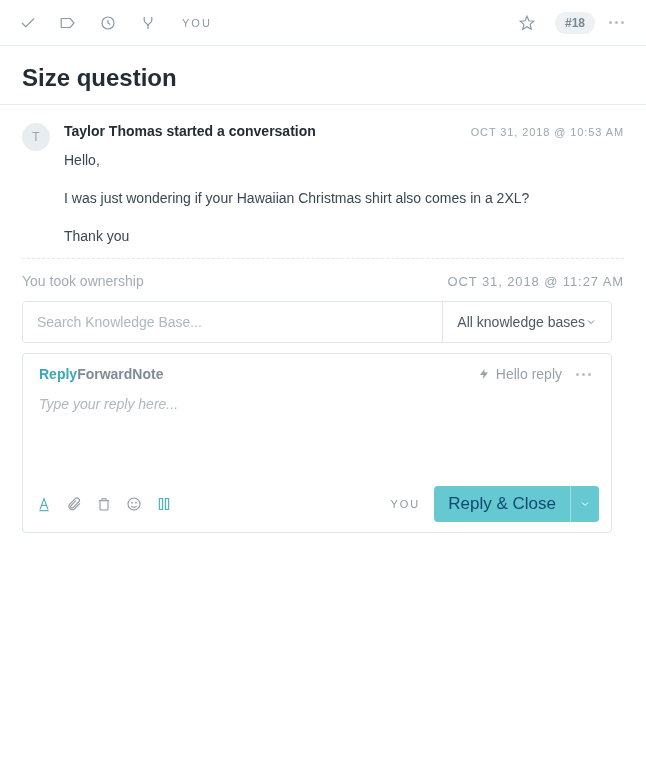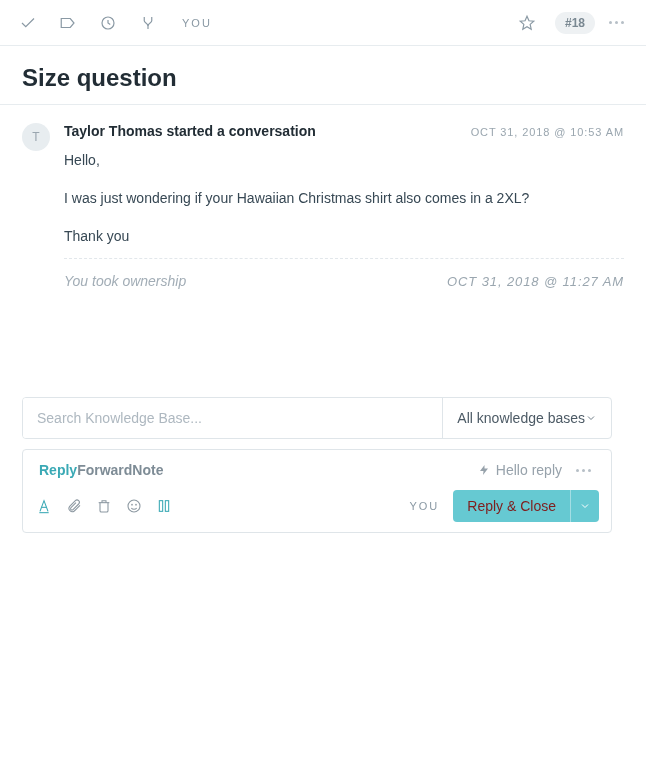--- a/index.html
+++ b/index.html
@@ -52,23 +52,22 @@
   .msg-head { display: flex; align-items: baseline; }
   .msg-who { font-weight: 700; font-size: 14px; color: #222d35; }
   .msg-time {
     margin-left: auto; font-size: 11px; letter-spacing: .9px; color: #9aa6af;
     font-weight: 500;
   }
   .msg-text { margin-top: 10px; line-height: 1.7; font-size: 14px; color: #374854; }
   .msg-text p { margin-bottom: 14px; }
   .msg-text p:last-child { margin-bottom: 0; }
   .sys-row {
-    display: flex; align-items: center; padding: 14px 0 0 0; margin-left: 42px;
+    display: flex; align-items: center; padding: 14px 0 0 0; 
     border-top: 1px dashed #e2e7eb;
-    font-style: italic;
   }
   .sys-text { color: #a2adb6; font-size: 14px; }
   .sys-time { margin-left: auto; font-size: 13px; letter-spacing: .9px; color: #9aa6af; font-weight: 500;}
   
   .bottom {
     position: absolute; left: 0; right: 12px; bottom: 0;
     padding: 12px 22px 18px 22px;
   }
   
   .kb-row {
@@ -114,22 +113,22 @@
   .fmt-icons { display: flex; gap: 12px; align-items: center; }
   .fmt-icons .fmt {
     color: #8c98a1; cursor: pointer; width: 18px; height: 18px; display:flex; align-items:center; justify-content:center;
   }
   .fmt svg { width: 16px; height: 16px; stroke: currentColor; fill: none; stroke-width: 1.6; }
   .fmt.accent { color: #3aa9b5; }
   .reply-footer-right { margin-left: auto; display: flex; align-items: center; gap: 14px; }
   .you-label { font-size: 11px; letter-spacing: 2px; color: #8a99a4; font-weight: 500; }
   .send-group { display: flex; }
   .send-btn {
-    background: #66c9d2; color: #7f1d1d; border: none;
-    padding: 8px 14px; font-size: 14px; border-radius: 4px 0 0 4px; cursor: pointer;
+    background: #66c9d2; color: #0c4a6e; border: none;
+    padding: 8px 14px; font-size: 17px; border-radius: 4px 0 0 4px; cursor: pointer;
   }
   .send-caret {
     background: #66c9d2; border: none; border-left: 1px solid rgba(255,255,255,.4);
     padding: 0 8px; border-radius: 0 4px 4px 0; cursor: pointer; display:flex; align-items:center;
   }
   .send-caret svg { width: 12px; height: 12px; stroke: #fff; fill: none; stroke-width: 2; }
   
   .wrap { position: relative; height: 551px; }
 </style>
 </head>
@@ -228,20 +227,21 @@
             <span>Hello reply</span>
           </div>
           <div class="ellipsis">
               <span></span>
               <span></span>
               <span></span>
             </div>
         </div>
       </div>
 
+      <textarea class="reply-input" placeholder="Type your reply here..." style=""></textarea>
 
       <div class="reply-footer">
         <div class="fmt-icons">
           <div class="fmt accent">
             <svg viewBox="0 0 24 24">
                 <path d="M6 20 L12 4 L18 20"></path>
                 <line x1="8.3" y1="14" x2="15.7" y2="14"></line>
                 <line x1="5" y1="22" x2="19" y2="22"></line>
               </svg>
           </div>

